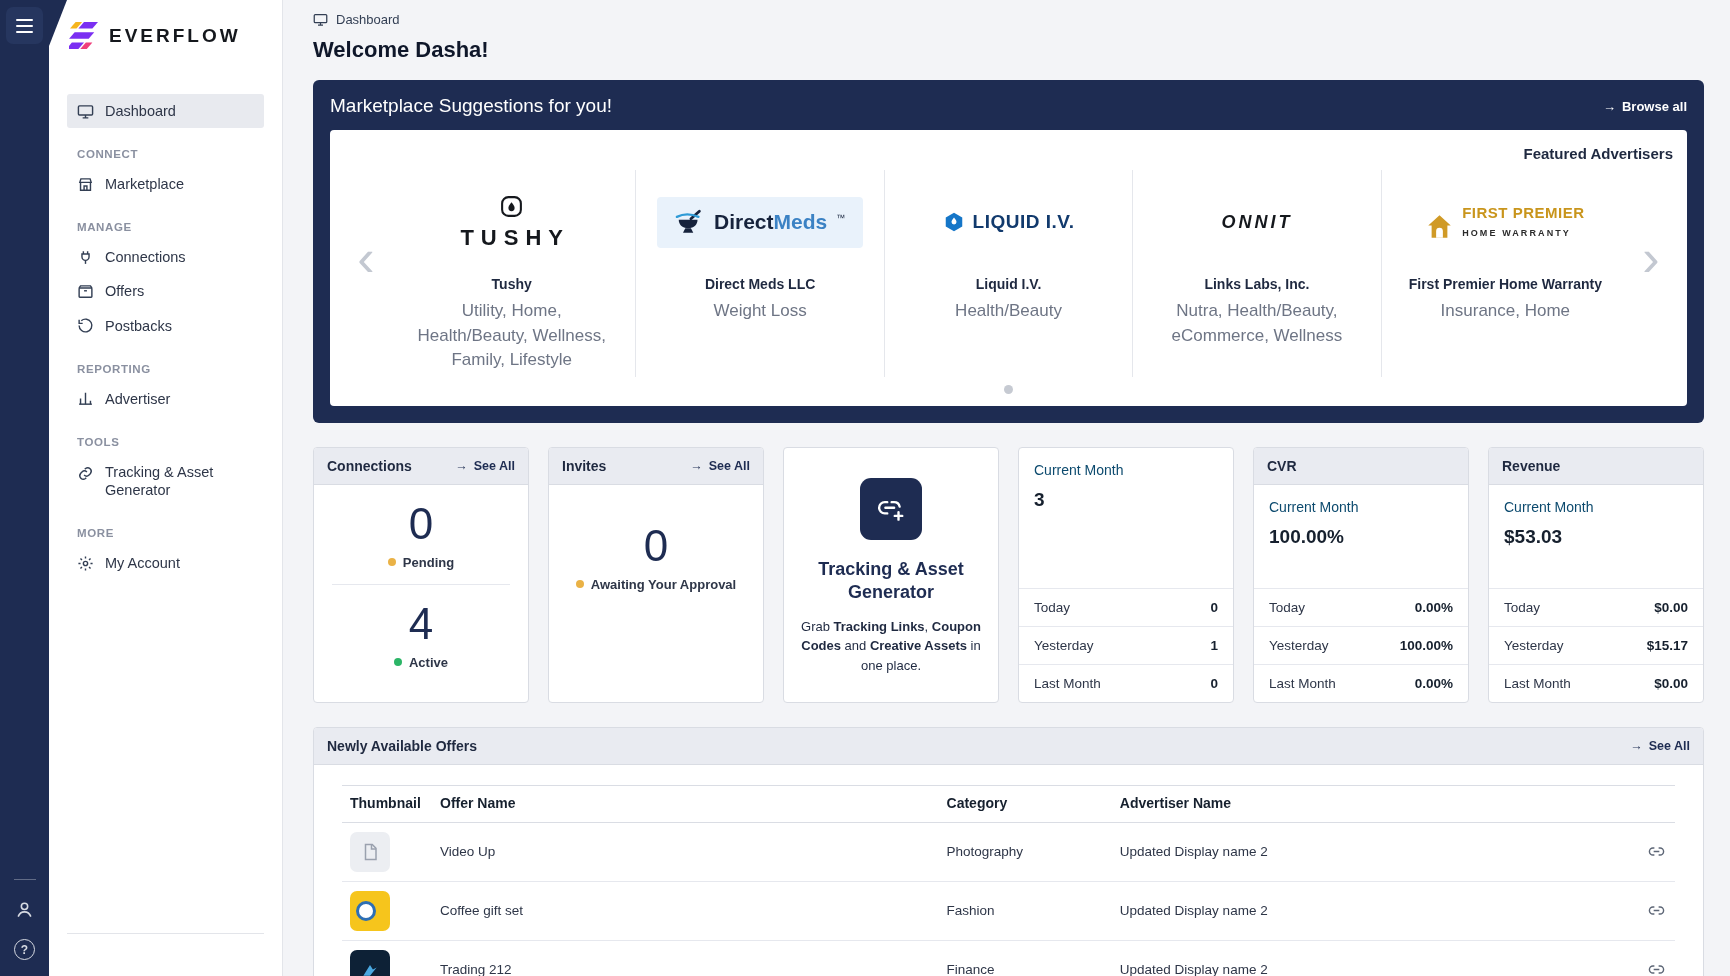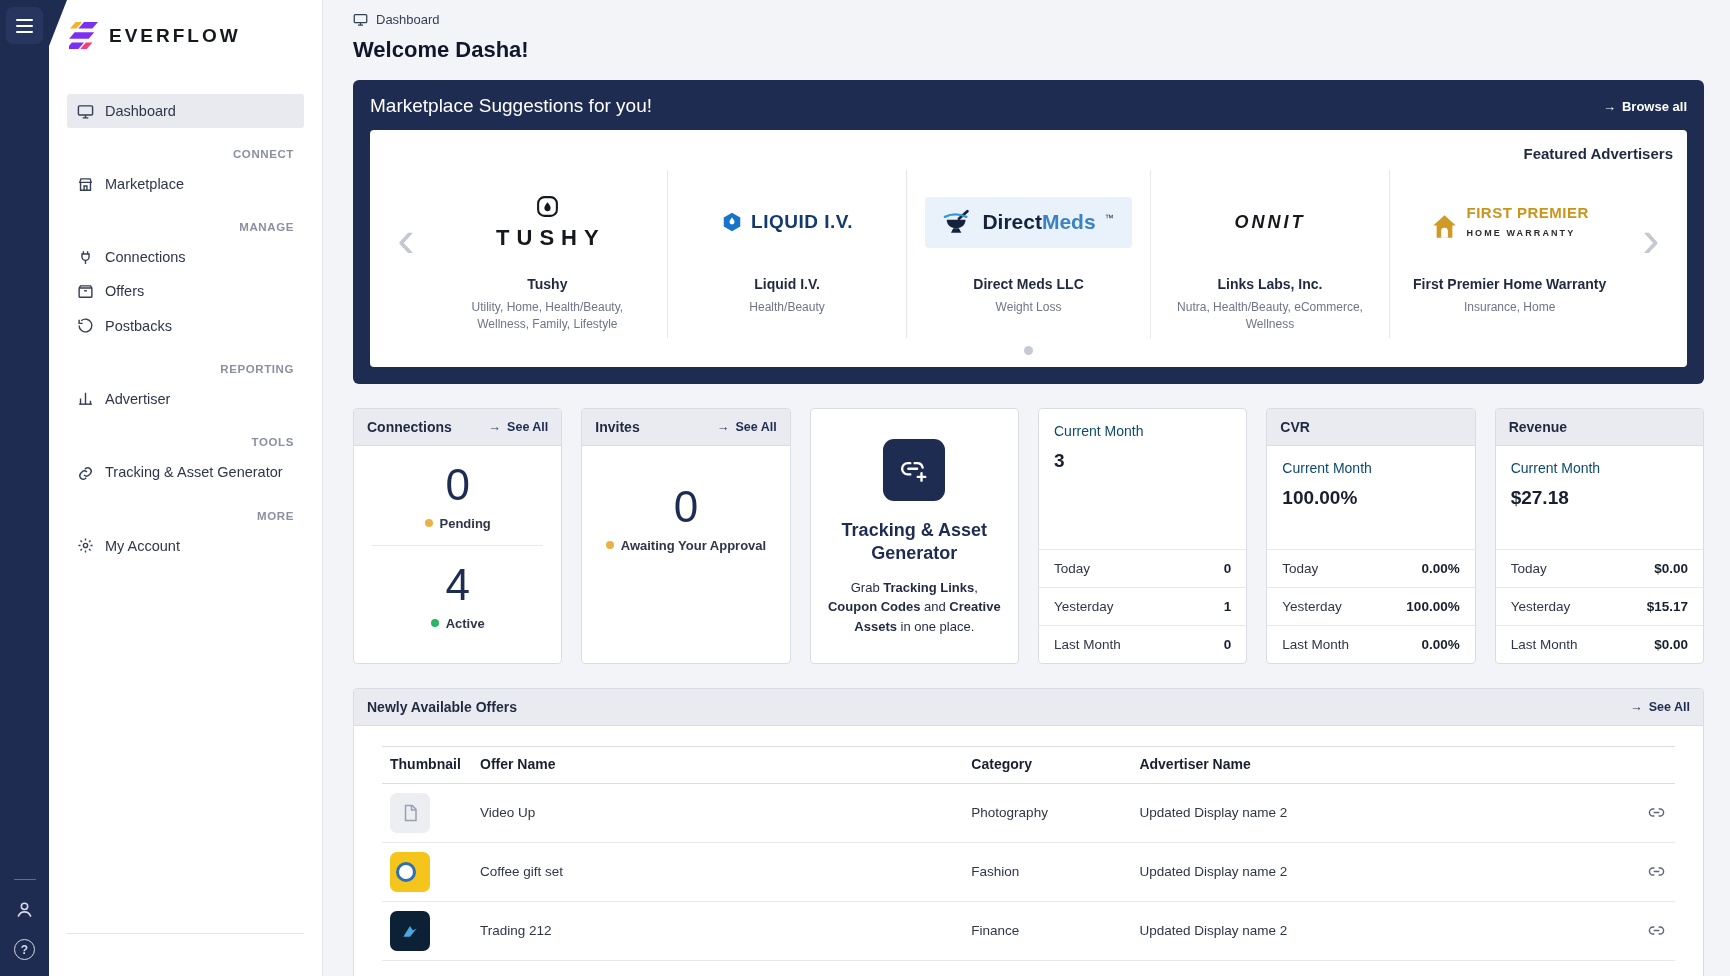--- a/index.html
+++ b/index.html
@@ -10,30 +10,30 @@
   .rail { width:49px; background:#1e2c52; flex-shrink:0; display:flex; flex-direction:column; align-items:center; position:relative; z-index:3; }
   .hamburger { margin-top:7px; width:37px; height:37px; background:#26365f; border:none; border-radius:7px; color:#fff; display:flex; align-items:center; justify-content:center; cursor:pointer; flex-direction:column; gap:4px; }
   .hamburger span { display:block; width:17px; height:2px; background:#fff; border-radius:1px; }
   .rail-corner { position:absolute; left:49px; top:0; width:0; height:0; border-top:46px solid #1e2c52; border-right:18px solid transparent; }
   .rail-bottom { margin-top:auto; margin-bottom:16px; display:flex; flex-direction:column; align-items:center; gap:20px; }
   .rail-divider { width:22px; height:1px; background:rgba(255,255,255,.3); }
   .rail-icon { color:#d6dae2; cursor:pointer; display:flex; align-items:center; justify-content:center; }
   .help-badge { width:21px; height:21px; border:1.5px solid #d6dae2; border-radius:50%; font-size:12px; font-weight:700; color:#d6dae2; display:flex; align-items:center; justify-content:center; }
 
   
-  .sidebar { width:274px; flex-shrink:0; background:#fff; border-right:1px solid #e3e5ea; padding:22px 18px 0; position:relative; z-index:2; }
+  .sidebar { width:234px; flex-shrink:0; background:#fff; border-right:1px solid #e3e5ea; padding:22px 18px 0; position:relative; z-index:2; }
   .logo { display:flex; align-items:center; gap:10px; cursor:pointer; padding-left:2px; }
   .logo-text { font-size:19px; font-weight:800; letter-spacing:3px; color:#15181d; }
   .nav { margin-top:44px; }
   .nav-item { display:flex; align-items:center; gap:11px; padding:8px 10px; font-size:14.5px; color:#2e3648; border-radius:3px; cursor:pointer; line-height:1.25; }
   .nav-item svg { flex-shrink:0; color:#333f54; }
   .nav-item.active { background:#e8eaef; }
   .nav-item.multiline { align-items:flex-start; }
   .nav-item.multiline svg { margin-top:2px; }
-  .nav-section { margin:20px 10px 7px; font-size:11.5px; letter-spacing:.6px; color:#8a90a0; font-weight:700;text-align:right; }
+  .nav-section { margin:20px 10px 7px; font-size:11.5px; letter-spacing:.6px; color:#8a90a0; font-weight:700; }
   .sidebar-footline { position:absolute; left:18px; right:18px; bottom:42px; border-top:1px solid #e3e5ea; }
 
   
   .main { flex:1; padding:12px 26px 0 30px; overflow:hidden; }
   .breadcrumb { display:flex; align-items:center; gap:8px; font-size:13px; color:#333f54; }
   .page-title { margin-top:10px; font-size:22px; font-weight:700; color:#0f172a; }
 
   
   .mk-card { margin-top:17px; background:#1e2c52; border-radius:6px; padding:15px 17px 17px; }
   .mk-head { display:flex; justify-content:space-between; align-items:center; color:#fff; }
@@ -41,21 +41,21 @@
   .link-btn { display:flex; align-items:center; gap:6px; font-size:13px; font-weight:700; cursor:pointer; color:inherit; }
   .mk-panel { margin-top:13px; background:#fff; border-radius:4px; padding:15px 14px 10px; }
   .mk-panel-title { font-size:15px; font-weight:700; color:#1f2940; margin-left:8px;text-align:right; }
   .carousel { display:flex; align-items:stretch; margin-top:8px; }
   .chev { width:44px; display:flex; align-items:center; justify-content:center; font-size:52px; color:#c3c8d1; cursor:pointer; user-select:none; line-height:1; padding-bottom:30px; }
   .adv-wrap { flex:1; display:flex; }
   .adv { flex:1; padding:12px 18px 4px; text-align:center; }
   .adv + .adv { border-left:1px solid #e5e7ec; }
   .adv-logo { height:80px; display:flex; align-items:center; justify-content:center; }
   .adv-name { font-size:14px; font-weight:700; color:#1f2940; margin-top:14px; }
-  .adv-cats { font-size:12px; color:#6e7585; margin-top:7px; line-height:1.45; max-width:250px; margin-left:auto; margin-right:auto; }
+  .adv-cats { font-size:17px; color:#6e7585; margin-top:7px; line-height:1.45; max-width:250px; margin-left:auto; margin-right:auto; }
   .carousel-dot { width:9px; height:9px; border-radius:50%; background:#c6cad2; margin:8px auto 2px; }
 
   
   .logo-tushy { display:flex; flex-direction:column; align-items:center; gap:6px; }
   .tushy-text { font-size:22px; font-weight:800; letter-spacing:7px; color:#15181d; padding-left:7px; }
   .logo-liquid { display:flex; align-items:center; gap:8px; }
   .liquid-text { font-size:19px; font-weight:800; color:#123a6d; letter-spacing:.5px; }
   .logo-directmeds { background:#e9f2fb; border-radius:4px; padding:12px 18px; display:flex; align-items:center; gap:9px; }
   .dm-dark { font-size:21px; font-weight:800; color:#16233c; }
   .dm-blue { font-size:21px; font-weight:800; color:#3b82c4; }
@@ -255,51 +255,51 @@
                     </svg>
                   <span class="tushy-text">TUSHY</span>
                 </div>
               </div>
               <div class="adv-name">Tushy</div>
               <div class="adv-cats">Utility, Home, Health/Beauty, Wellness, Family, Lifestyle</div>
             </div>
 
             <div class="adv">
               <div class="adv-logo">
-                <div class="logo-liquid">
-                  <svg width="22" height="22" viewBox="0 0 24 24">
-                      <polygon points="12,2 21,7 21,17 12,22 3,17 3,7" fill="#1576c8"></polygon>
-                      <path d="M12 7c1.8 2.2 2.7 3.6 2.7 5a2.7 2.7 0 1 1-5.4 0C9.3 10.6 10.2 9.2 12 7z" fill="#fff"></path>
-                    </svg>
-                  <span class="liquid-text">LIQUID I.V.</span>
-                </div>
-              </div>
-              <div class="adv-name">Liquid I.V.</div>
-              <div class="adv-cats">Health/Beauty</div>
-            </div>
-
-            <div class="adv">
-              <div class="adv-logo">
                 <div class="logo-directmeds">
                   <svg width="30" height="27" viewBox="0 0 32 28">
                     <path d="M26 2l-9 8" stroke="#16233c" stroke-width="3" stroke-linecap="round" fill="none"></path>
                     <path d="M4 11h20c0 5-3.5 9-10 9S4 16 4 11z" fill="#16233c"></path>
                     <path d="M11 20l-2.5 5h11L17 20z" fill="#16233c"></path>
                     <path d="M2 8c7-3.5 15-3.5 23 0" stroke="#2f9bd6" stroke-width="2.5" fill="none" stroke-linecap="round"></path>
                   </svg>
                   <span><span class="dm-dark">Direct</span><span class="dm-blue">Meds</span></span>
                   <span class="dm-tm">™</span>
                 </div>
               </div>
               <div class="adv-name">Direct Meds LLC</div>
               <div class="adv-cats">Weight Loss</div>
             </div>
 
             <div class="adv">
               <div class="adv-logo">
+                <div class="logo-liquid">
+                  <svg width="22" height="22" viewBox="0 0 24 24">
+                      <polygon points="12,2 21,7 21,17 12,22 3,17 3,7" fill="#1576c8"></polygon>
+                      <path d="M12 7c1.8 2.2 2.7 3.6 2.7 5a2.7 2.7 0 1 1-5.4 0C9.3 10.6 10.2 9.2 12 7z" fill="#fff"></path>
+                    </svg>
+                  <span class="liquid-text">LIQUID I.V.</span>
+                </div>
+              </div>
+              <div class="adv-name">Liquid I.V.</div>
+              <div class="adv-cats">Health/Beauty</div>
+            </div>
+
+            <div class="adv">
+              <div class="adv-logo">
                 <span class="onnit-text">ONNIT</span>
               </div>
               <div class="adv-name">Links Labs, Inc.</div>
               <div class="adv-cats">Nutra, Health/Beauty, eCommerce, Wellness</div>
             </div>
 
             <div class="adv">
               <div class="adv-logo">
                 <div class="logo-fp">
                   <svg width="27" height="27" viewBox="0 0 24 24">
@@ -428,21 +428,21 @@
             </div>
         </div>
       </div>
 
       <div class="card">
         <div class="card-header">
             <span class="card-title">Revenue</span>
           </div>
         <div class="metric-current">
           <div class="metric-current-label">Current Month</div>
-          <div class="metric-current-value">$27.18</div>
+          <div class="metric-current-value">$53.03</div>
         </div>
         <div class="metric-rows">
           <div class="metric-row">
               <span>Today</span>
               <b>$0.00</b>
             </div>
           <div class="metric-row">
               <span>Yesterday</span>
               <b>$15.17</b>
             </div>

